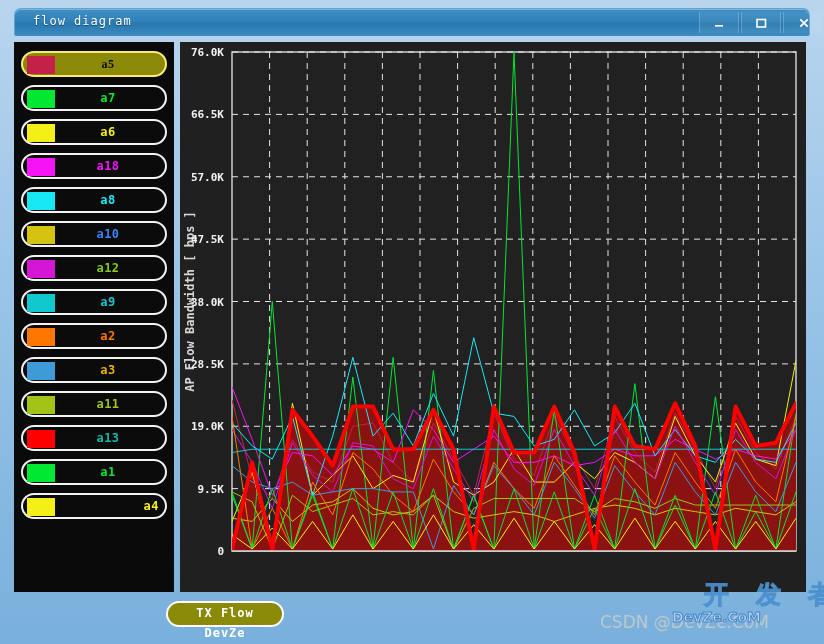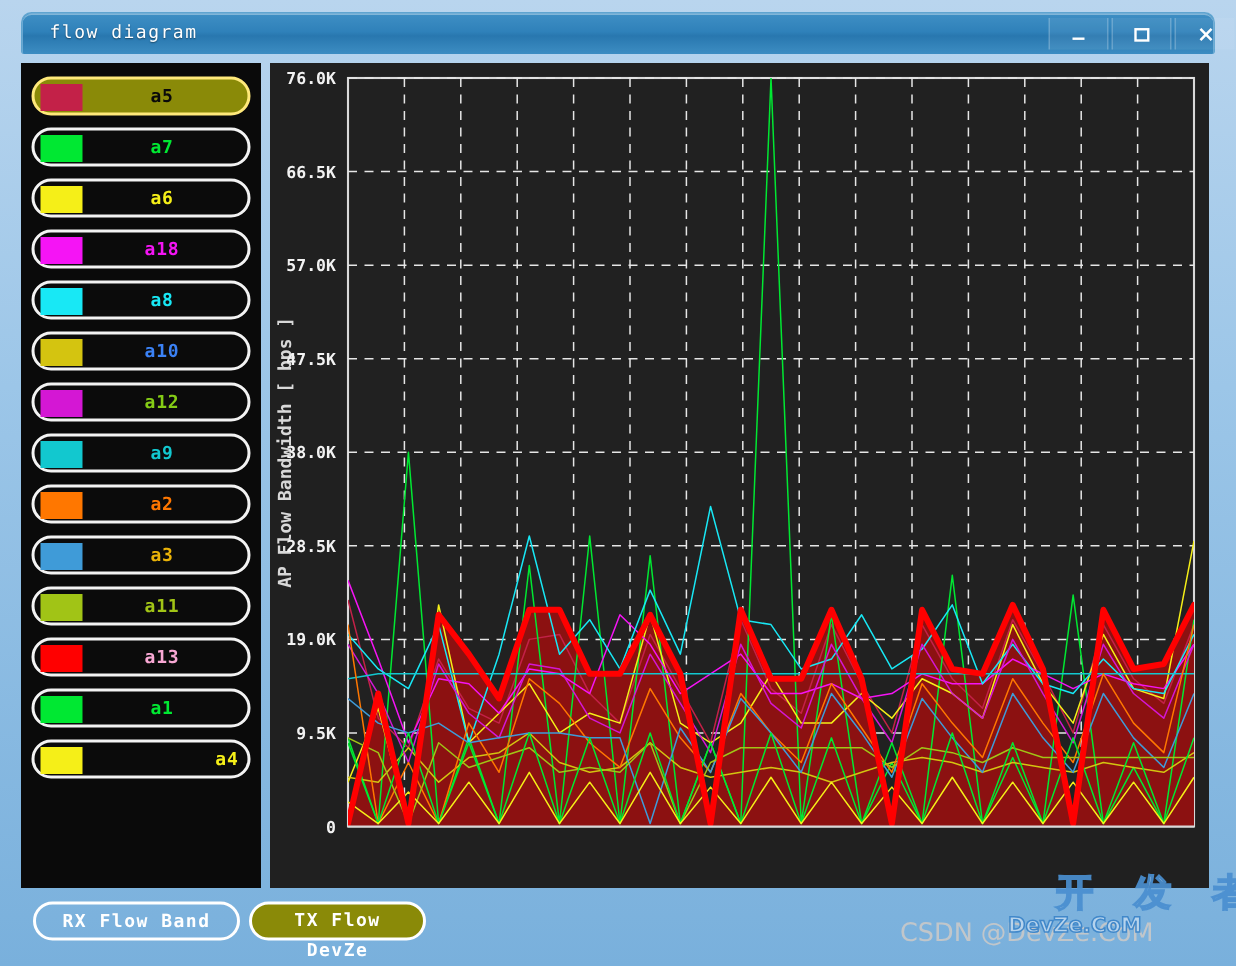--- a/index.html
+++ b/index.html
@@ -182,21 +182,21 @@
     <button class="wbtn" id="btn-close">
       <svg width="14" height="14" viewBox="0 0 14 14">
         <path d="M3.3 3.3 L10.7 10.7 M10.7 3.3 L3.3 10.7" stroke="#ffffff" stroke-width="1.7" fill="none"></path>
       </svg>
     </button>
   </div>
 
   <div id="legend-panel">
       <div class="legend-item selected">
         <div class="legend-swatch" style="background: rgb(195, 33, 72);"></div>
-        <div class="legend-label" style="color: rgb(195, 33, 72);">a5</div>
+        <div class="legend-label" style="color: rgb(195, 33, 72); font-family: Liberation Serif, serif;">a5</div>
       </div>
       <div class="legend-item">
         <div class="legend-swatch" style="background: rgb(0, 232, 50);"></div>
         <div class="legend-label" style="color: rgb(0, 232, 50);">a7</div>
       </div>
       <div class="legend-item">
         <div class="legend-swatch" style="background: rgb(245, 239, 24);"></div>
         <div class="legend-label" style="color: rgb(245, 239, 24);">a6</div>
       </div>
       <div class="legend-item">
@@ -226,21 +226,21 @@
       <div class="legend-item">
         <div class="legend-swatch" style="background: rgb(63, 155, 216);"></div>
         <div class="legend-label" style="color: #eab308;">a3</div>
       </div>
       <div class="legend-item">
         <div class="legend-swatch" style="background: rgb(161, 196, 22);"></div>
         <div class="legend-label" style="color: rgb(161, 196, 22);">a11</div>
       </div>
       <div class="legend-item">
         <div class="legend-swatch" style="background: rgb(255, 0, 0);"></div>
-        <div class="legend-label" style="color: #f9a8d4;">a13</div>
+        <div class="legend-label" style="color: #14b8a6;">a13</div>
       </div>
       <div class="legend-item">
         <div class="legend-swatch" style="background: rgb(0, 232, 50);"></div>
         <div class="legend-label" style="color: rgb(0, 232, 50);">a1</div>
       </div>
       <div class="legend-item">
         <div class="legend-swatch" style="background: rgb(245, 239, 24);"></div>
         <div class="legend-label" style="color: rgb(245, 239, 24); text-align: right;">a4</div>
       </div>
     </div>
@@ -299,20 +299,19 @@
           <polyline points="52.00,423.64 72.14,440.06 92.29,446.63 112.43,440.06 132.57,453.19 152.71,449.91 172.86,446.63 193.00,446.63 213.14,449.91 233.29,449.91 253.43,507.03 273.57,443.34 293.71,472.89 313.86,423.64 334.00,446.63 354.14,472.89 374.29,420.36 394.43,446.63 414.57,476.17 434.71,423.64 454.86,449.91 475.00,472.89 495.14,420.36 515.29,449.91 535.43,472.89 555.57,420.36 575.71,449.91 595.86,469.61 616.00,420.36" fill="none" stroke="#3f9bd8" stroke-width="1" stroke-linejoin="round"></polyline>
           <polyline points="52.00,449.91 72.14,459.76 92.29,507.03 112.43,453.19 132.57,469.61 152.71,463.04 172.86,456.47 193.00,472.89 213.14,469.61 233.29,472.89 253.43,453.19 273.57,507.03 293.71,466.32 313.86,456.47 334.00,456.47 354.14,456.47 374.29,456.47 394.43,456.47 414.57,469.61 434.71,456.47 454.86,459.76 475.00,466.32 495.14,456.47 515.29,463.04 535.43,463.04 555.57,463.04 575.71,463.04 595.86,463.04 616.00,463.04" fill="none" stroke="#a1c416" stroke-width="1" stroke-linejoin="round"></polyline>
           <polyline points="52.00,453.19 72.14,507.03 92.29,446.63 112.43,507.03 132.57,453.19 152.71,507.03 172.86,446.63 193.00,507.03 213.14,449.91 233.29,507.03 253.43,446.63 273.57,507.03 293.71,453.19 313.86,507.03 334.00,446.63 354.14,507.03 374.29,449.91 394.43,507.03 414.57,453.19 434.71,507.03 454.86,446.63 475.00,507.03 495.14,453.19 515.29,507.03 535.43,449.91 555.57,507.03 575.71,453.19 595.86,507.03 616.00,449.91" fill="none" stroke="#00e832" stroke-width="1" stroke-linejoin="round"></polyline>
           <polyline points="52.00,492.59 72.14,507.03 92.29,486.02 112.43,507.03 132.57,479.45 152.71,507.03 172.86,472.89 193.00,507.03 213.14,479.45 233.29,507.03 253.43,472.89 273.57,507.03 293.71,482.74 313.86,507.03 334.00,476.17 354.14,507.03 374.29,479.45 394.43,507.03 414.57,482.74 434.71,507.03 454.86,476.17 475.00,507.03 495.14,479.45 515.29,507.03 535.43,479.45 555.57,507.03 575.71,479.45 595.86,507.03 616.00,476.17" fill="none" stroke="#f5ef18" stroke-width="1" stroke-linejoin="round"></polyline>
           <polyline points="52.00,507.03 72.14,420.36 92.29,507.03 112.43,367.84 132.57,394.10 152.71,423.64 172.86,364.55 193.00,364.55 213.14,407.23 233.29,407.23 253.43,367.84 273.57,407.23 293.71,507.03 313.86,364.55 334.00,410.51 354.14,410.51 374.29,364.55 394.43,410.51 414.57,507.03 434.71,364.55 454.86,403.95 475.00,407.23 495.14,361.27 515.29,403.95 535.43,507.03 555.57,364.55 575.71,403.95 595.86,400.66 616.00,361.27" fill="none" stroke="#ff0000" stroke-width="4" stroke-linejoin="round" stroke-linecap="round"></polyline>
         </g>
         <line x1="52" y1="509" x2="616" y2="509" stroke="#d9d9d9" stroke-width="1.4"></line>
       </svg>
   </div>
 
-  <button class="footer-btn" id="btn-rx">RX Flow Band</button>
   <button class="footer-btn" id="btn-tx">TX Flow DevZe</button>
 
   <div id="wm-en">CSDN @DevZe.CoM</div>
   <div id="wm-cn">开 发 者</div>
   <div id="wm-en2">DevZe.CoM</div>
 
 </div>
 
 </body></html>

